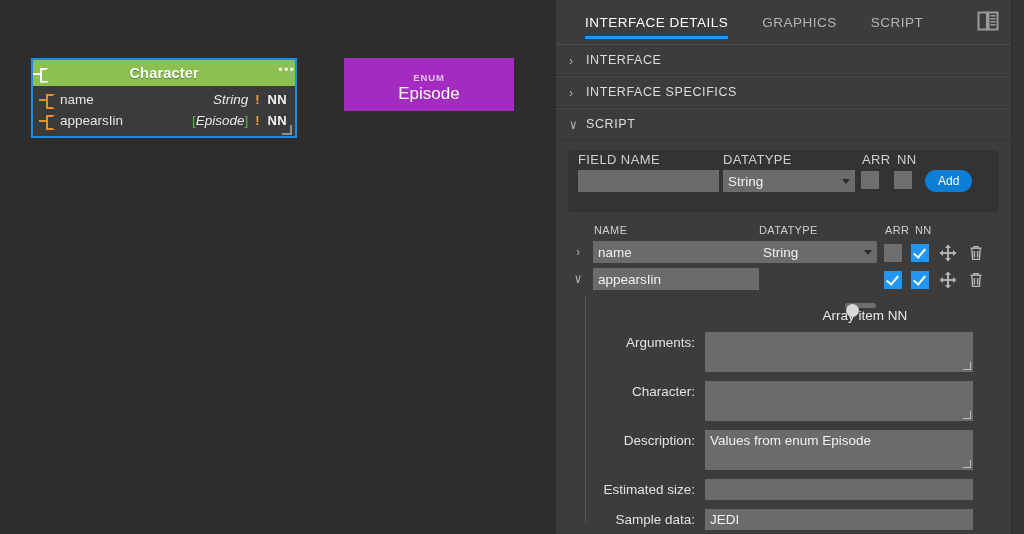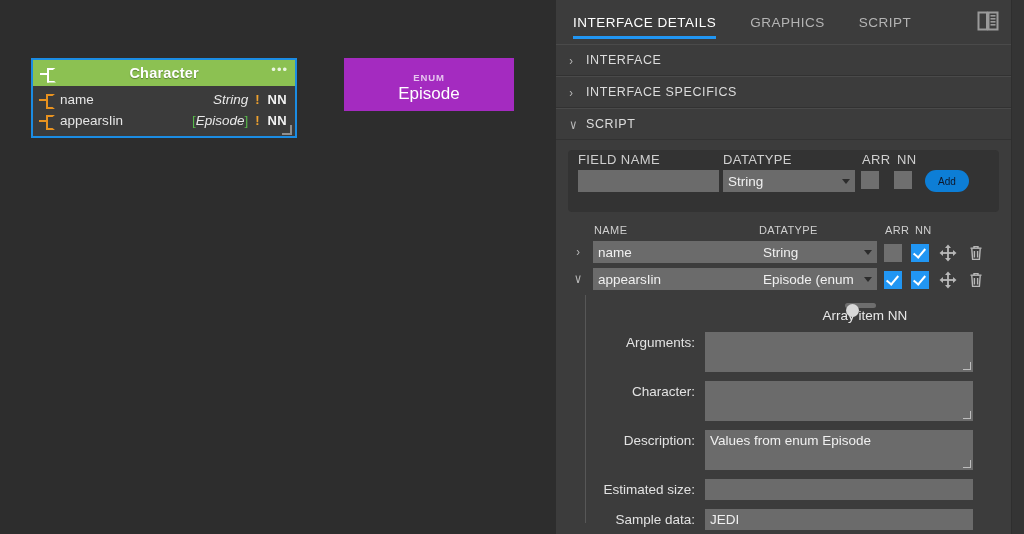--- a/index.html
+++ b/index.html
@@ -26,21 +26,21 @@
     position: absolute; left: 31px; top: 58px;
     width: 266px;
     border: 2px solid #1b8ce3;
     background: #3b3b3b;
     box-sizing: border-box;
   }
   .node-header {
     height: 26px;
     background: #8cc152;
     display: flex; align-items: center;
-    padding: 0 7px;
+    padding: 0 0;
     position: relative;
   }
   .node-header-title {
     flex: 1; text-align: center;
     color: #ffffff; font-weight: bold; font-size: 14.5px;
     letter-spacing: .2px;
     text-shadow: 0 1px 1px rgba(0,0,0,.35);
   }
   .port-glyph {
     width: 15px; height: 13px; flex: 0 0 15px;
@@ -110,21 +110,21 @@
   #edge-gutter {
     position: absolute; left: 1011px; top: 0;
     width: 13px; height: 534px;
     background: #343434;
     border-left: 1px solid #2e2e2e;
   }
 
   
   .tabbar {
     height: 44px; display: flex; align-items: center;
-    padding-left: 17px; position: relative; text-align: center;
+    padding-left: 29px; position: relative; text-align: center;
   }
   .tab {
     font-size: 13.5px; letter-spacing: .5px;
     color: #b4b4b4; margin-right: 34px;
     padding-bottom: 11px; padding-top: 12px;
     position: relative; cursor: default;
   }
   .tab.active { color: #ffffff; }
   .tab.active::after {
     content: ""; position: absolute;
@@ -190,22 +190,22 @@
     background: #6f6f6f;
   }
   .cbox.on { background: #2196f3; position: relative; }
   .cbox.on::after {
     content: ""; position: absolute;
     left: 5px; top: 2px; width: 5px; height: 10px;
     border-right: 2px solid #fff; border-bottom: 2px solid #fff;
     transform: rotate(40deg);
   }
   .addbtn {
-    background: #0d7ed6; color: #0f172a;
-    font-size: 10px; border: none; border-radius: 11px;
+    background: #0d7ed6; color: #ffffff;
+    font-size: 12px; border: none; border-radius: 11px;
     height: 22px; padding: 0 13px; cursor: pointer;
     font-family: "Liberation Sans", sans-serif;
   }
 
   
   .list-head { position: relative; height: 17px; margin-top: 12px; }
   .list-head span {
     position: absolute; font-size: 11px;
     color: #cfcfcf; letter-spacing: .4px;
   }
@@ -393,24 +393,20 @@
             <path d="M4.8 4.8 l0.8 10.6 h6.8 l0.8 -10.6"></path>
             <path d="M7.4 7 v6.6 M10.6 7 v6.6"></path>
           </g>
         </svg>
       </span>
     </div>
 
     <div class="frow">
       <span class="rchev" style="left:3px;">∨</span>
       <input class="inp" style="position: absolute; left: 25px; top: 0px; width: 166px;" value="appearsIin">
-      <div class="sel" style="position:absolute; left:190px; top:0; width:119px;">
-        <span>Episode (enum</span>
-        <span class="caret"></span>
-      </div>
       <div class="cbox on" style="position:absolute; left:316px; top:3px;"></div>
       <div class="cbox on" style="position:absolute; left:343px; top:3px;"></div>
       <span class="icon-move" style="left:371px;">
         <svg width="18" height="18" viewBox="0 0 18 18">
           <g fill="#b8b8b8">
             <path d="M9 0.5 L12 4 H6 Z"></path>
               <path d="M9 17.5 L12 14 H6 Z"></path>
             <path d="M0.5 9 L4 6 V12 Z"></path>
               <path d="M17.5 9 L14 6 V12 Z"></path>
             <rect x="8.1" y="3" width="1.8" height="12"></rect>

